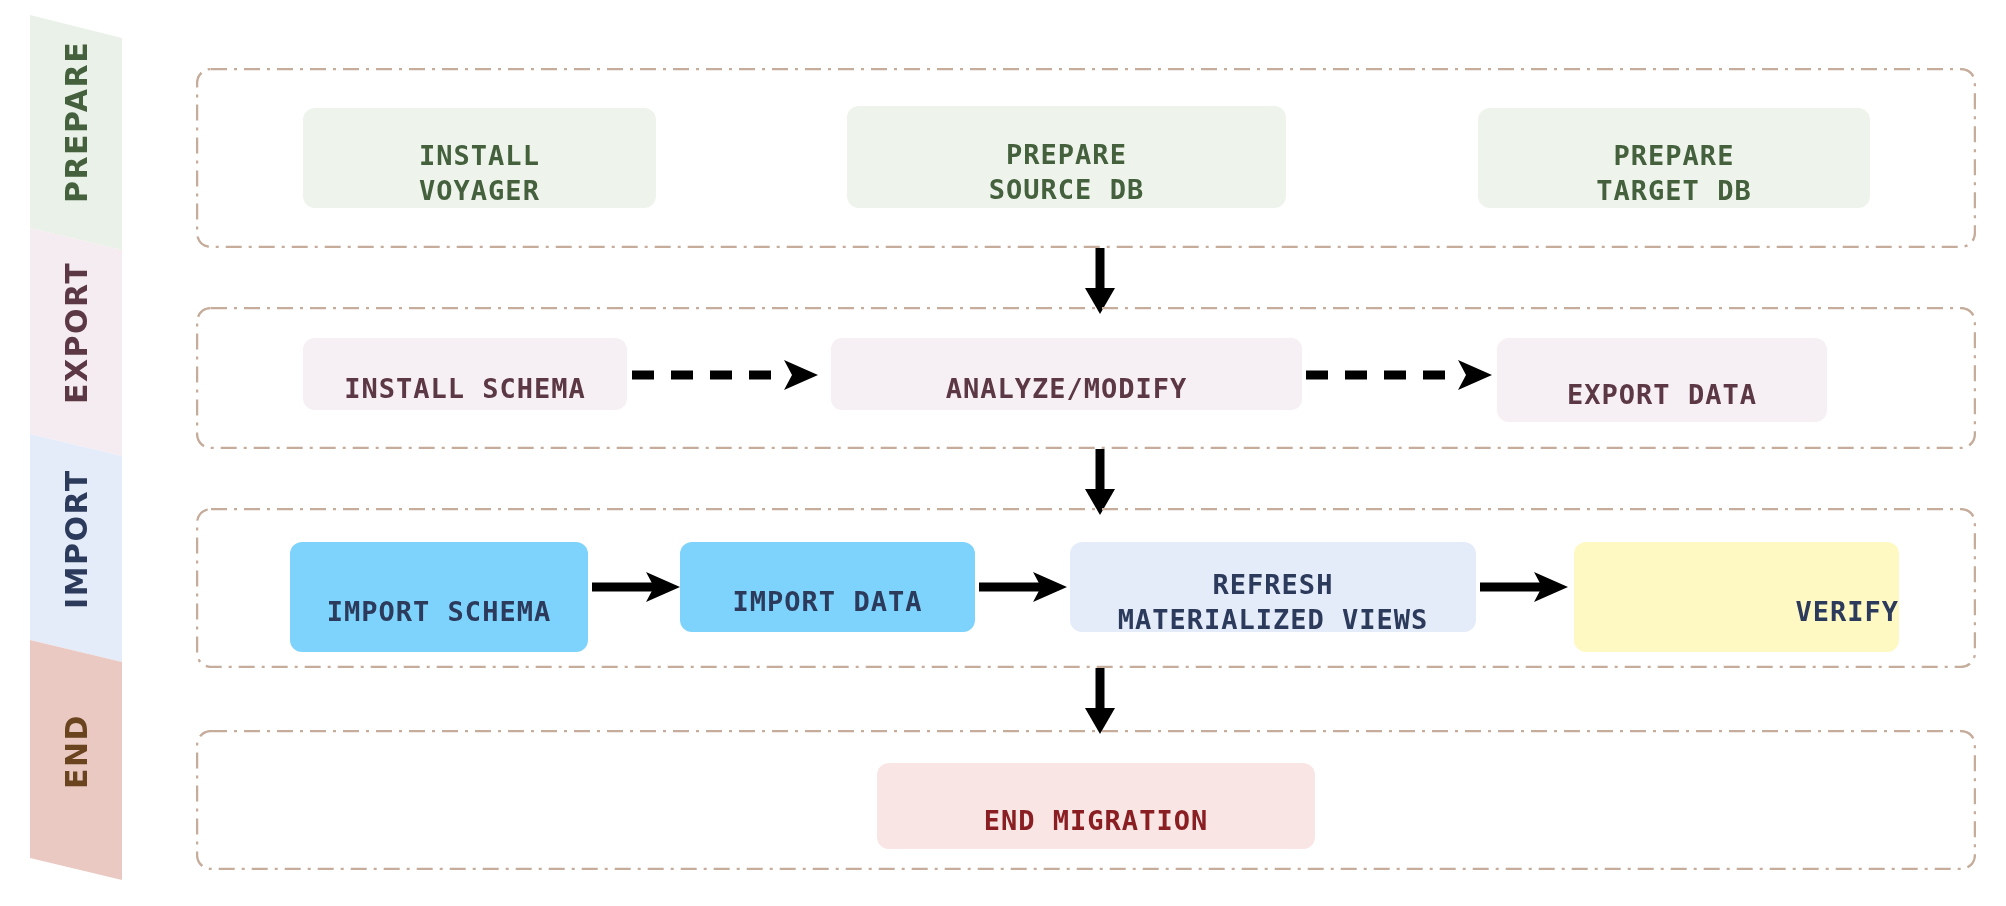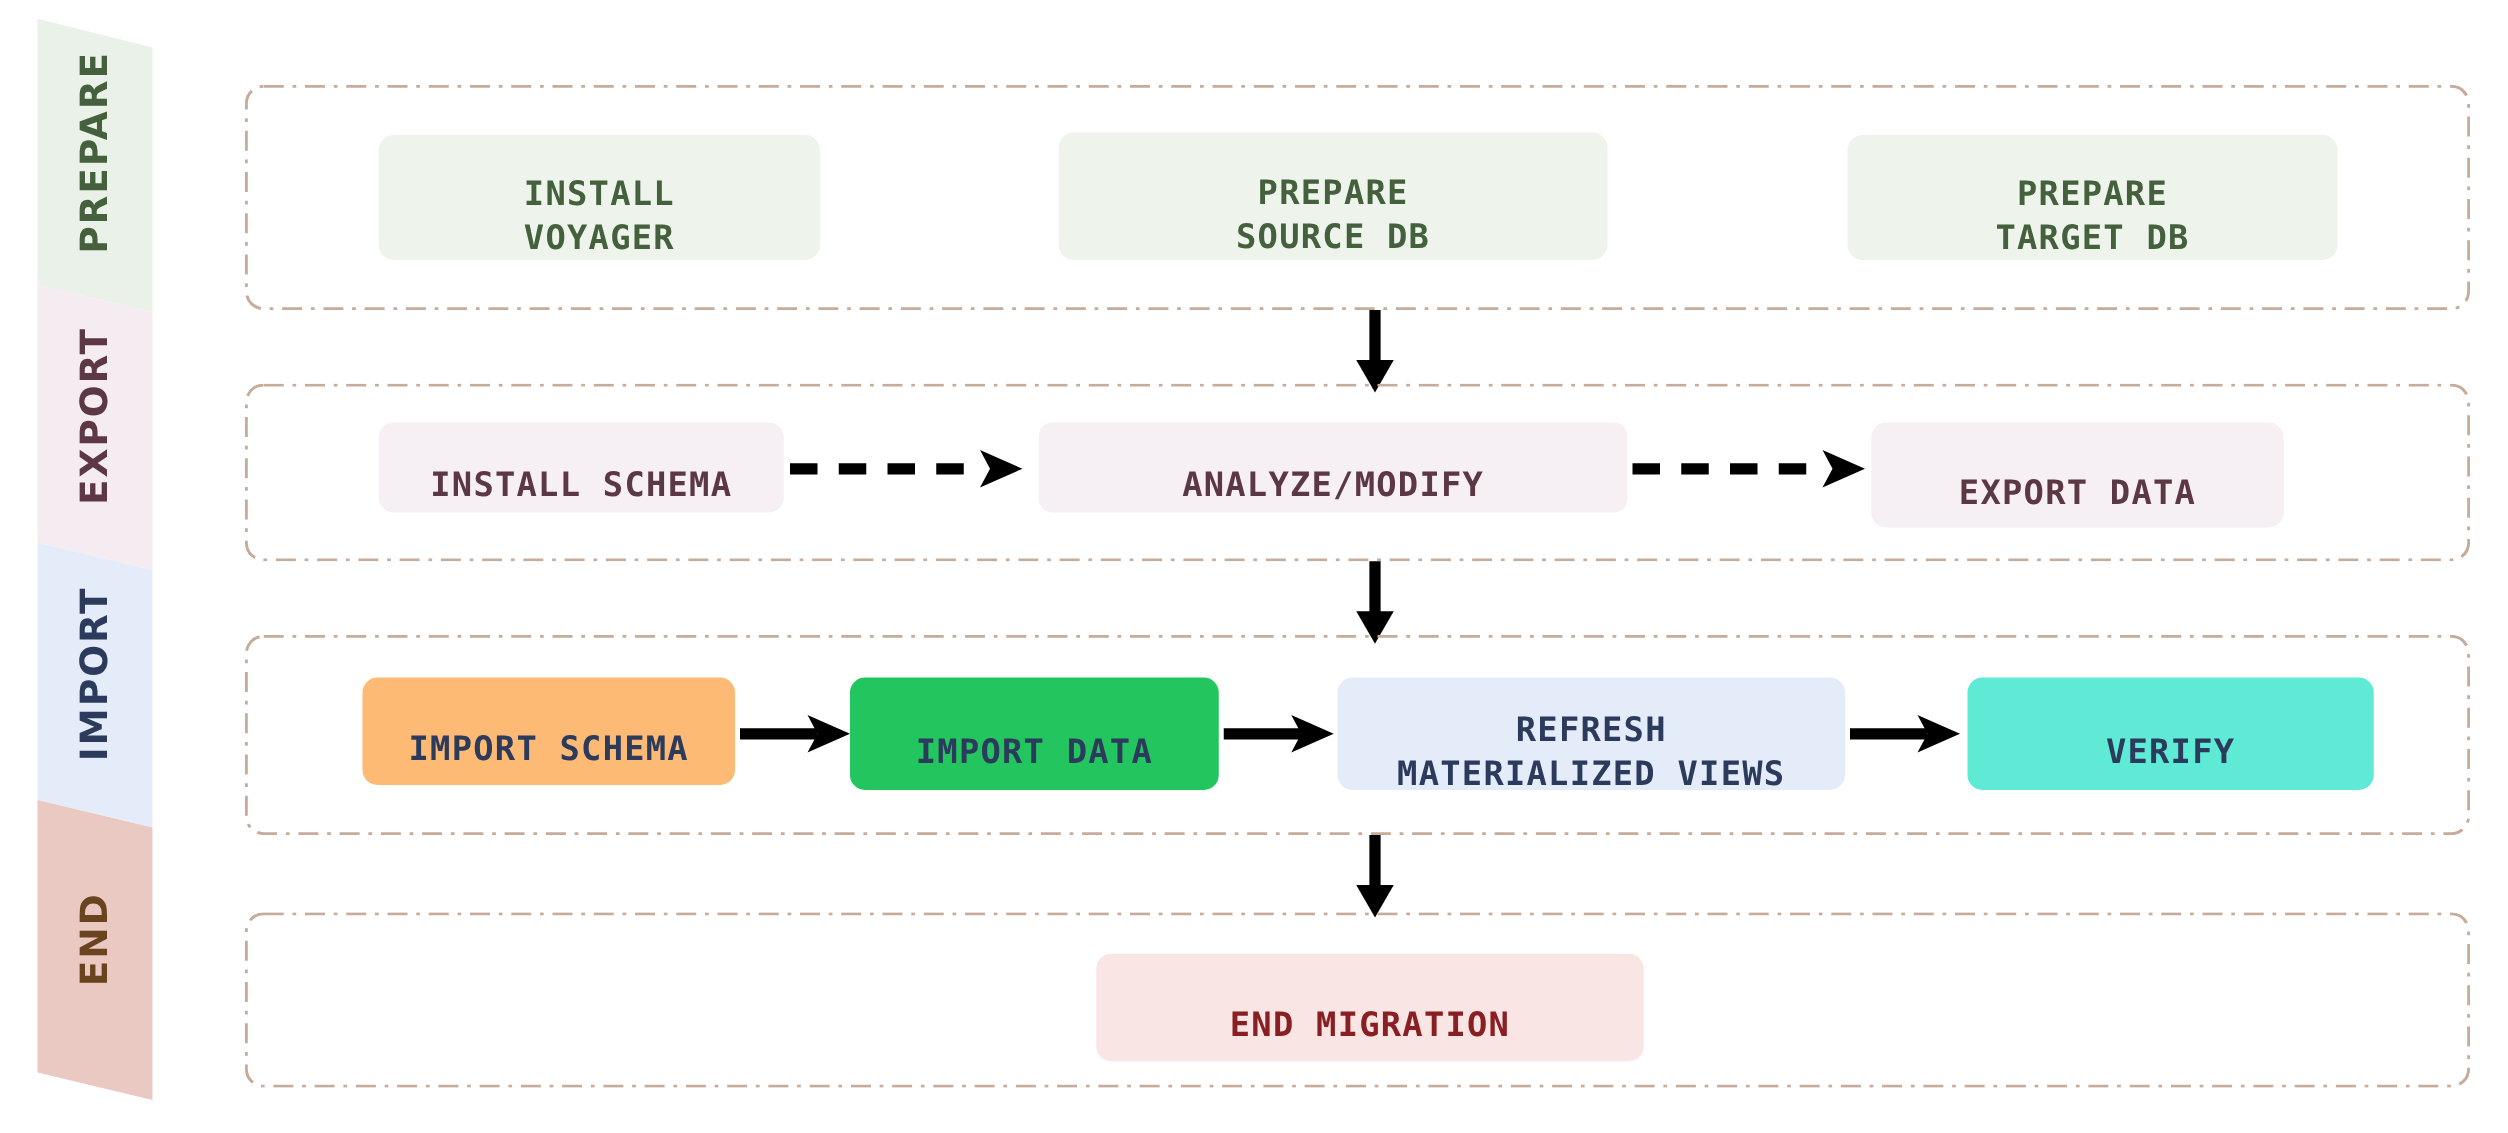--- a/index.html
+++ b/index.html
@@ -148,43 +148,43 @@
   <svg class="arrow-svg" style="left:1080px; top:449px;" width="40" height="66" viewBox="0 0 40 66">
     <line x1="20" y1="0" x2="20" y2="48" stroke="#000000" stroke-width="9"></line>
     <polygon points="20,66 5,40 35,40" fill="#000000"></polygon>
   </svg>
 
   <div class="group" style="left:196px; top:508px; width:1780px; height:160px;">
     <svg class="group-border" viewBox="0 0 1780 160" preserveAspectRatio="none">
       <rect x="1" y="1" width="1778" height="158" rx="14" ry="14" fill="none" stroke="#c6ac9b" stroke-width="2.5" stroke-dasharray="16 7 3 7"></rect>
     </svg>
   </div>
-  <div class="node" id="n-import-schema" style="left: 290px; top: 542px; width: 298px; height: 86px; background: #fdba74; color: rgb(44, 58, 92);">
+  <div class="node" id="n-import-schema" style="left: 290px; top: 542px; width: 298px; height: 110px; background: #7dd3fc; color: rgb(44, 58, 92);">
     <span class="node-line">IMPORT SCHEMA</span>
   </div>
   <svg class="arrow-svg" style="left:592px; top:567px;" width="90" height="40" viewBox="0 0 90 40">
     <line x1="0" y1="20" x2="62" y2="20" stroke="#000000" stroke-width="9"></line>
     <polygon points="88,20 54,5 62,20 54,35" fill="#000000"></polygon>
   </svg>
-  <div class="node" id="n-import-data" style="left: 680px; top: 542px; width: 295px; height: 90px; background: #22c55e; color: rgb(44, 58, 92);">
+  <div class="node" id="n-import-data" style="left: 680px; top: 542px; width: 295px; height: 90px; background: #7dd3fc; color: rgb(44, 58, 92);">
     <span class="node-line">IMPORT DATA</span>
   </div>
   <svg class="arrow-svg" style="left:979px; top:567px;" width="90" height="40" viewBox="0 0 90 40">
     <line x1="0" y1="20" x2="62" y2="20" stroke="#000000" stroke-width="9"></line>
     <polygon points="88,20 54,5 62,20 54,35" fill="#000000"></polygon>
   </svg>
   <div class="node" id="n-refresh-materialized-views" style="left: 1070px; top: 542px; width: 406px; height: 90px; background: rgb(229, 236, 249); color: rgb(44, 58, 92);">
     <span class="node-line">REFRESH
 MATERIALIZED VIEWS</span>
   </div>
   <svg class="arrow-svg" style="left:1480px; top:567px;" width="90" height="40" viewBox="0 0 90 40">
     <line x1="0" y1="20" x2="62" y2="20" stroke="#000000" stroke-width="9"></line>
     <polygon points="88,20 54,5 62,20 54,35" fill="#000000"></polygon>
   </svg>
-  <div class="node" id="n-verify" style="left: 1574px; top: 542px; width: 325px; height: 90px; background: #5eead4; color: rgb(44, 58, 92);">
+  <div class="node" id="n-verify" style="left: 1574px; top: 542px; width: 325px; height: 110px; background: #fef9c3; color: rgb(44, 58, 92); align-items: flex-end;">
     <span class="node-line">VERIFY</span>
   </div>
 
   <svg class="arrow-svg" style="left:1080px; top:668px;" width="40" height="66" viewBox="0 0 40 66">
     <line x1="20" y1="0" x2="20" y2="48" stroke="#000000" stroke-width="9"></line>
     <polygon points="20,66 5,40 35,40" fill="#000000"></polygon>
   </svg>
 
   <div class="group" style="left:196px; top:730px; width:1780px; height:140px;">
     <svg class="group-border" viewBox="0 0 1780 140" preserveAspectRatio="none">

